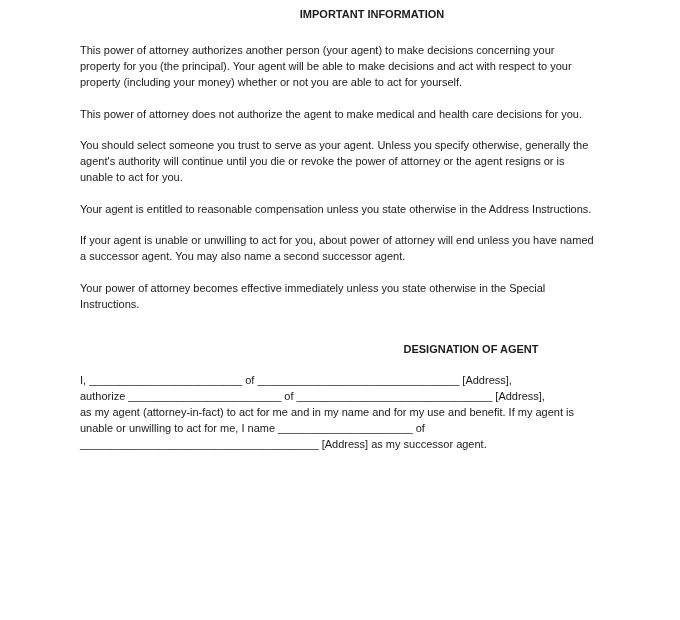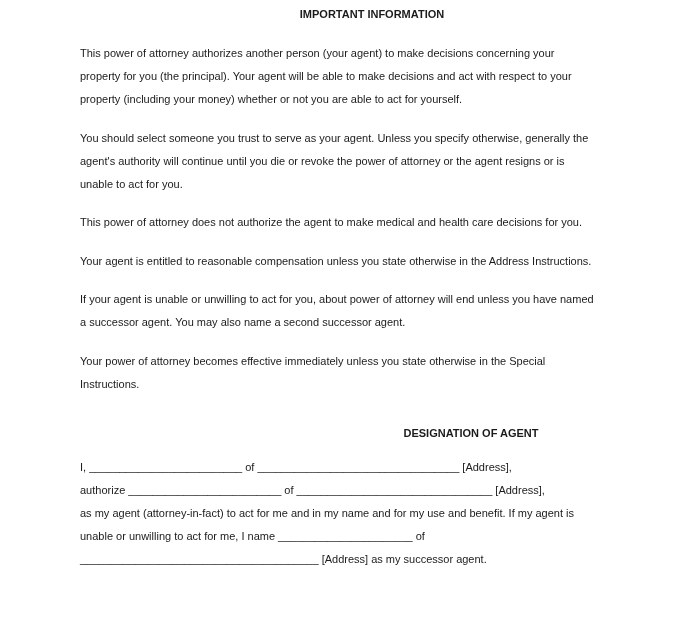--- a/index.html
+++ b/index.html
@@ -17,21 +17,21 @@
     font-size: 11px;
     color: #1b1b1b;
     -webkit-font-smoothing: antialiased;
   }
   .doc {
     padding: 6px 0 0 80px;
     width: 556px;
   }
   .doc p {
     margin: 0 0 15.5px 0;
-    line-height: 23px;
+    line-height: 16px;
     white-space: pre;          
   }
   .doc p.bold {
     font-weight: bold;
   }
   .heading {
     font-weight: bold;
     font-size: 11px;
     line-height: 17px;
     text-align: center;
@@ -55,25 +55,25 @@
 
 <div class="page">
   <div class="doc">
 
     <h1 class="heading">IMPORTANT INFORMATION</h1>
 
     <p>This power of attorney authorizes another person (your agent) to make decisions concerning your
 property for you (the principal). Your agent will be able to make decisions and act with respect to your
 property (including your money) whether or not you are able to act for yourself.</p>
 
+    <p>This power of attorney does not authorize the agent to make medical and health care decisions for you.</p>
+
     <p>You should select someone you trust to serve as your agent. Unless you specify otherwise, generally the
 agent's authority will continue until you die or revoke the power of attorney or the agent resigns or is
 unable to act for you.</p>
-
-    <p>This power of attorney does not authorize the agent to make medical and health care decisions for you.</p>
 
     <p>Your agent is entitled to reasonable compensation unless you state otherwise in the Address Instructions.</p>
 
 
     <p>If your agent is unable or unwilling to act for you, about power of attorney will end unless you have named
 a successor agent. You may also name a second successor agent.</p>
 
     <p>Your power of attorney becomes effective immediately unless you state otherwise in the Special
 Instructions.</p>
 

